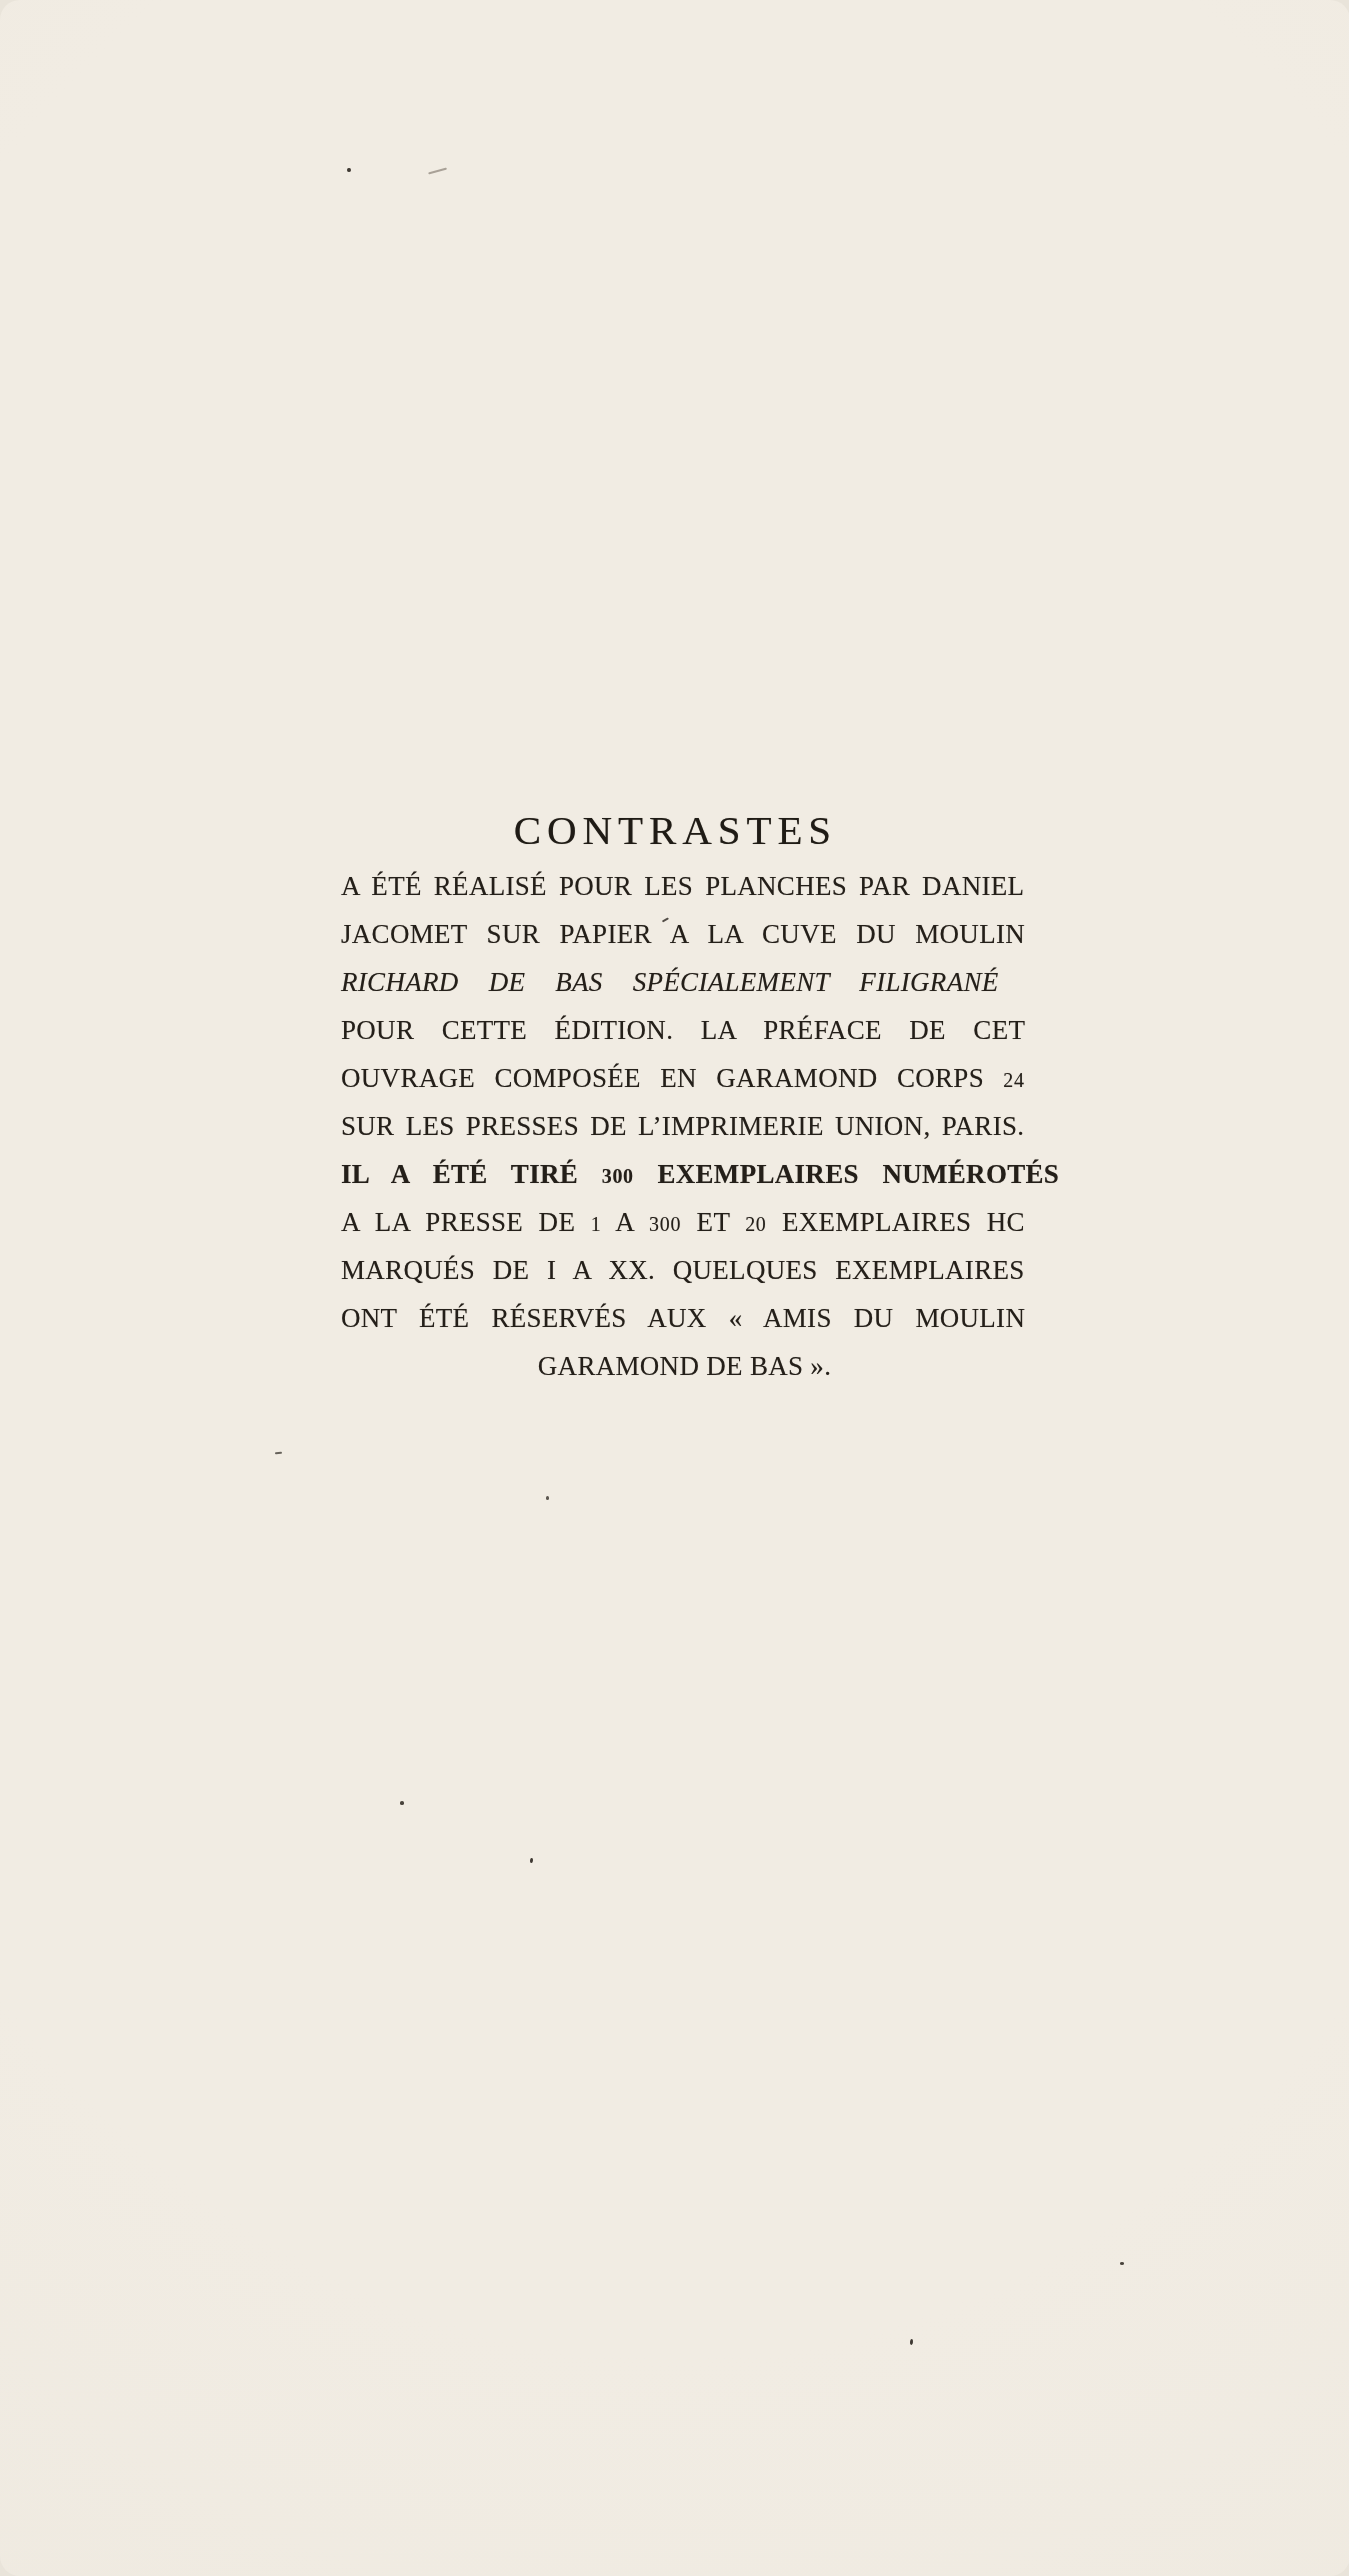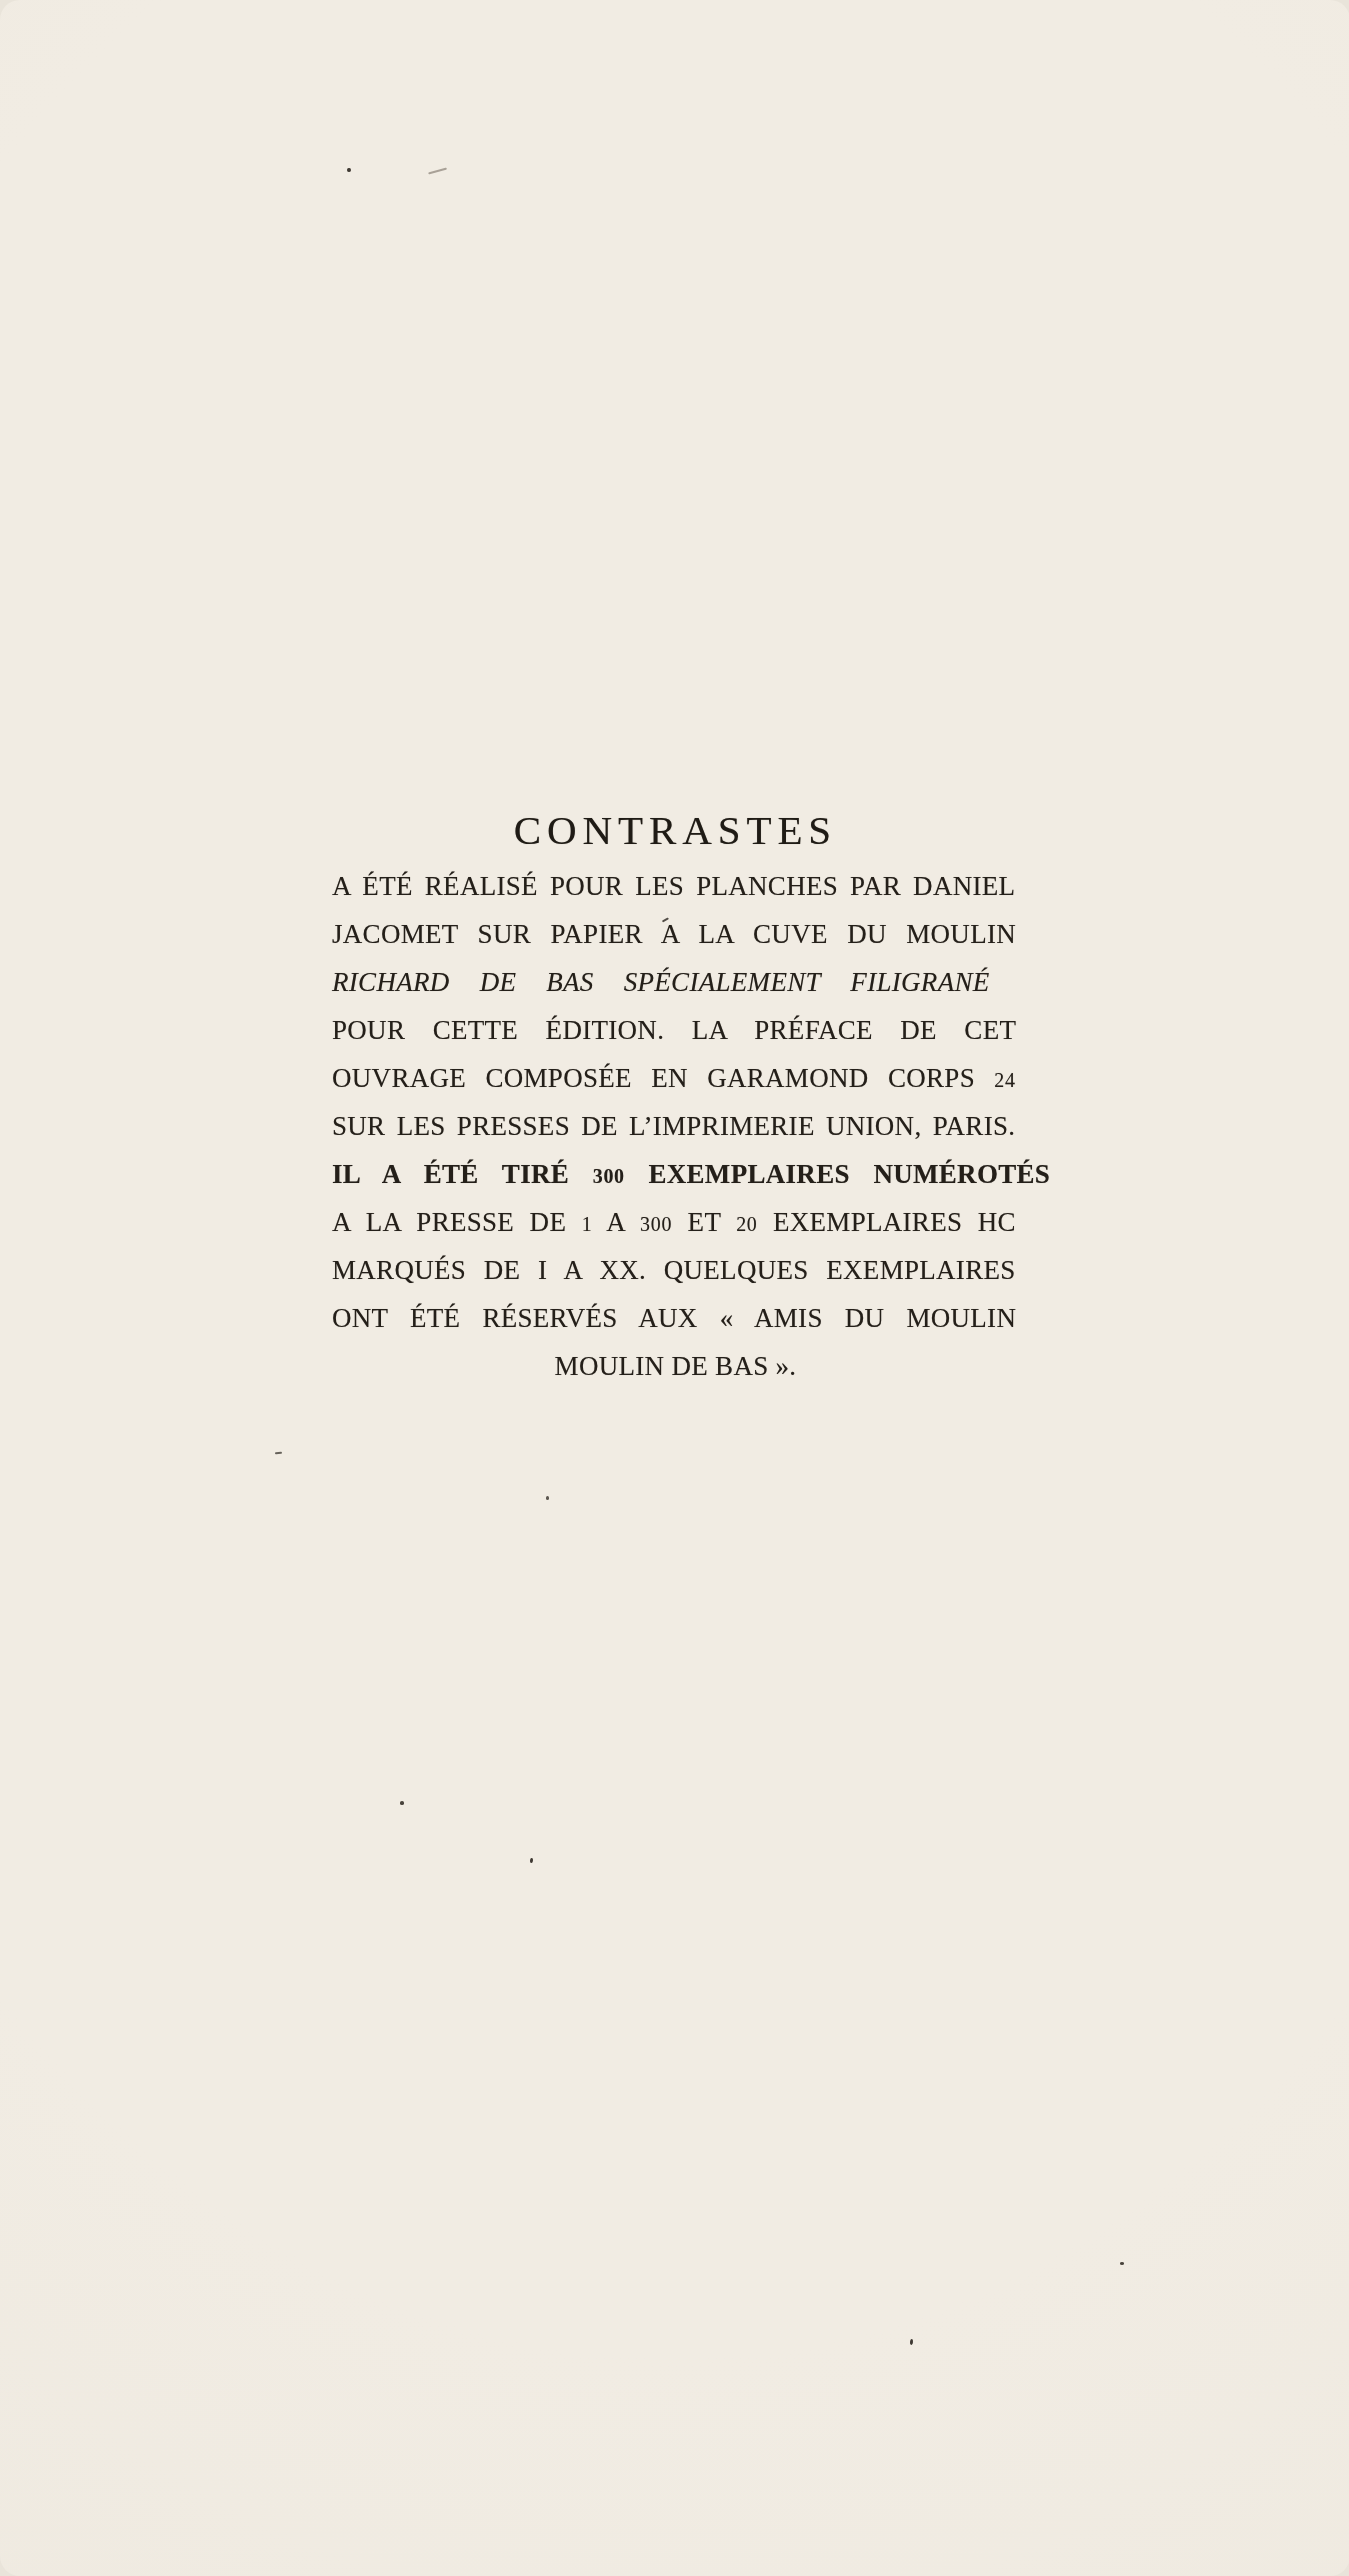--- a/index.html
+++ b/index.html
@@ -26,21 +26,21 @@
     line-height: 45px;
     letter-spacing: 5.9px;
     text-indent: 5.9px;
     text-align: center;
     white-space: nowrap;
     color: #1f1b15;
     text-shadow: 0 0 0.7px rgba(31,27,21,0.45);
   }
   .colophon-body {
     position: absolute;
-    left: 332px;
+    left: 341px;
     top: 862px;
     width: 687px;
     font-size: 27px;
     line-height: 48px;
     letter-spacing: 0.3px;
     color: #241f19;
     text-shadow: 0 0 0.7px rgba(36,31,25,0.4);
   }
   .jline {
     white-space: nowrap;
@@ -75,21 +75,21 @@
     <div class="jline" style="word-spacing: 5px;">A ÉTÉ RÉALISÉ POUR LES PLANCHES PAR DANIEL</div>
     <div class="jline" style="word-spacing: 12.4px;">JACOMET SUR PAPIER A LA CUVE DU MOULIN</div>
     <div class="jline" style="word-spacing: 23px; font-style: italic;">RICHARD DE BAS SPÉCIALEMENT FILIGRANÉ</div>
     <div class="jline" style="word-spacing: 20.4px;">POUR CETTE ÉDITION. LA PRÉFACE DE CET</div>
     <div class="jline" style="word-spacing: 12.3px;">OUVRAGE COMPOSÉE EN GARAMOND CORPS <span class="osf">24</span></div>
     <div class="jline" style="word-spacing: 4.2px;">SUR LES PRESSES DE L’IMPRIMERIE UNION, PARIS.</div>
     <div class="jline" style="word-spacing: 16.6px; font-weight: bold;">IL A ÉTÉ TIRÉ <span class="osf">300</span> EXEMPLAIRES NUMÉROTÉS</div>
     <div class="jline" style="word-spacing: 8.4px;">A LA PRESSE DE <span class="osf">1</span> A <span class="osf">300</span> ET <span class="osf">20</span> EXEMPLAIRES HC</div>
     <div class="jline" style="word-spacing: 10.6px;">MARQUÉS DE I A XX. QUELQUES EXEMPLAIRES</div>
     <div class="jline" style="word-spacing: 15px;">ONT ÉTÉ RÉSERVÉS AUX « AMIS DU MOULIN</div>
-    <div class="cline">MOULIN DE BAS ».</div>
+    <div class="cline">GARAMOND DE BAS ».</div>
   </div>
 
   <span class="speck dot" style="left:347px;  top:168px;  width:3.7px;  height:4.4px; opacity:.9;"></span>
   <span class="speck dash" style="left:428px;  top:170px;  width:19px; height:1.5px; opacity:.55; transform:rotate(-15deg); background:#6d655a;"></span>
   <span class="speck dash" style="left:662px;  top:919px; width:6.6px;  height:2.2px; opacity:.8;  transform:rotate(-28deg);"></span>
   <span class="speck dash" style="left:275px;  top:1452px; width:7.3px; height:2.2px; opacity:.7;  transform:rotate(-5deg);"></span>
   <span class="speck dot" style="left:546px;  top:1496px; width:2.9px;  height:3.7px; opacity:.75;"></span>
   <span class="speck dot" style="left:400px;  top:1801px; width:3.7px;  height:3.7px; opacity:.85;"></span>
   <span class="speck dot" style="left:530px;  top:1858px; width:2.9px;  height:5.1px; opacity:.9;  transform:rotate(8deg);"></span>
   <span class="speck dot" style="left:1120px; top:2262px; width:4.4px;  height:2.9px; opacity:.85;"></span>

